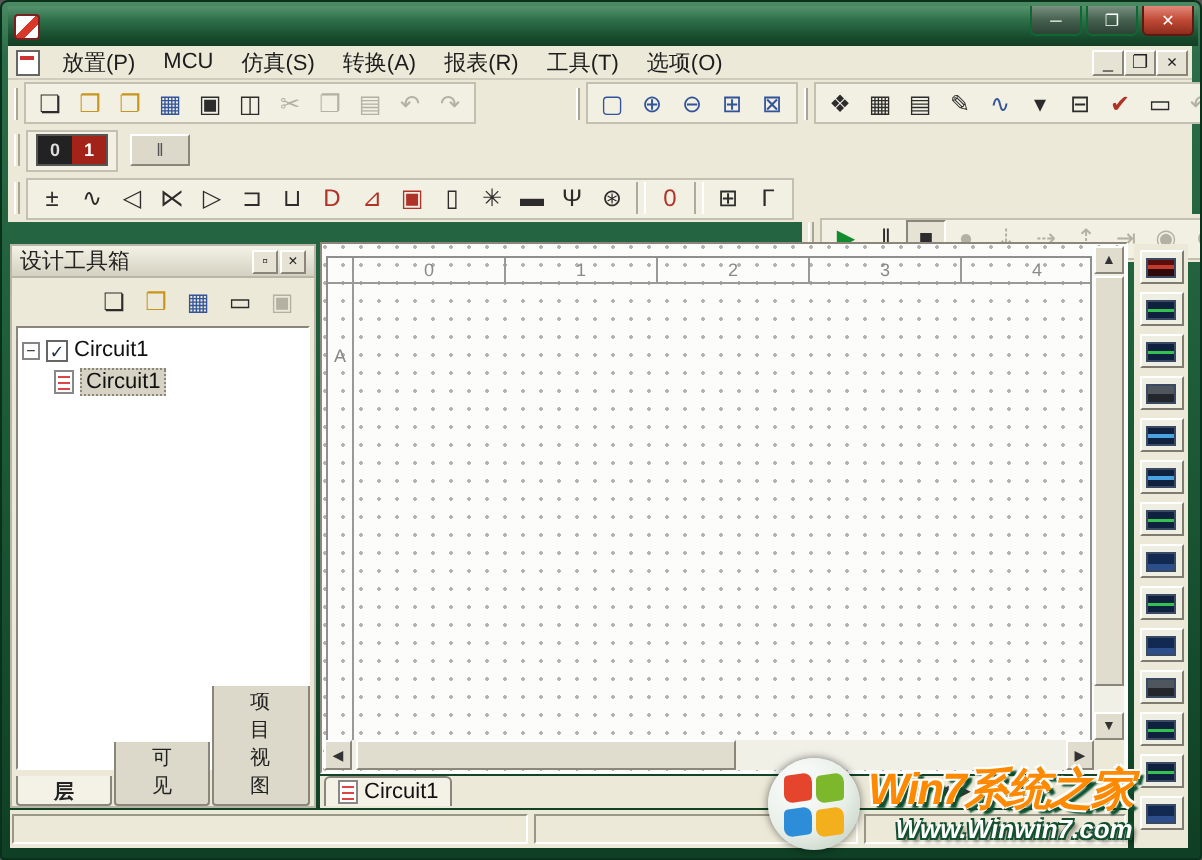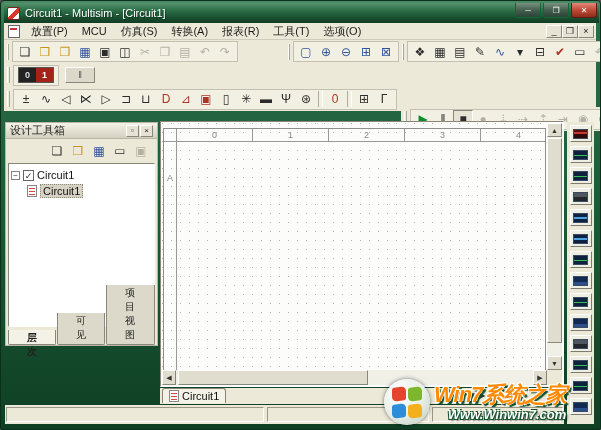--- a/index.html
+++ b/index.html
@@ -43,21 +43,21 @@
   .tb-btn.boxed{border:1px solid;border-color:#8a877a #fff #fff #8a877a;background:#e6e3d4;}
   .rocker{width:36px;height:16px;background:#111;border:1px solid #555;display:flex;margin:1px 2px;}
   .rocker span{flex:1;display:flex;align-items:center;justify-content:center;font-size:9px;font-weight:bold;}
   .rocker .zero{color:#ddd;background:#222;}
   .rocker .one{color:#fff;background:#a32318;}
   .pause-key{width:30px;height:16px;margin-left:6px;background:#dcd9ca;border:1px solid;
     border-color:#fff #8a877a #8a877a #fff;display:flex;align-items:center;justify-content:center;
     font-size:9px;color:#555;}
   .simctl{position:absolute;left:400px;top:106px;height:24px;background:#ece9d8;display:flex;align-items:center;}
   
-  .left-panel{position:absolute;left:4px;top:121px;width:153px;height:224px;background:#ece9d8;
+  .left-panel{position:absolute;left:4px;top:121px;width:153px;height:282px;background:#ece9d8;
     border:1px solid #b9b6a7;display:flex;flex-direction:column;}
   .lp-header{height:16px;background:linear-gradient(180deg,#f4f2e6,#d4d1c1);border-bottom:1px solid #b9b6a7;
     display:flex;align-items:center;font-size:11px;color:#222;padding:0 4px;}
   .lp-hbtns{margin-left:auto;display:flex;gap:1px;}
   .lp-hbtn{width:13px;height:12px;background:#e6e3d4;border:1px solid;border-color:#fff #8a877a #8a877a #fff;
     font-size:8px;display:flex;align-items:center;justify-content:center;color:#222;}
   .lp-toolbar{height:24px;display:flex;align-items:center;justify-content:flex-end;padding:0 6px;gap:1px;
     background:#ece9d8;}
   .lp-tree{flex:1;background:#fff;border:1px solid;border-color:#8a877a #fff #fff #8a877a;margin:0 2px;
     font-size:11px;color:#111;padding:3px 2px;overflow:hidden;}
@@ -141,21 +141,20 @@
   .wm-url{font-size:13px;color:#fff;margin-top:2px;text-align:right;
     text-shadow:1px 1px 0 #14502e,-1px 1px 0 #14502e,1px -1px 0 #14502e,2px 2px 2px #0008;}
 </style>
 </head>
 <body>
 
 <div class="window">
 
   <div class="titlebar">
     <span class="app-icon"></span>
-    <span class="title-text">Circuit1 - Multisim - [Circuit1]</span>
     <span class="cap-btns">
       <span class="cap-btn">─</span>
       <span class="cap-btn">❐</span>
       <span class="cap-btn close">✕</span>
     </span>
   </div>
 
   <div class="menubar">
     <span class="doc-icon"></span>
 

